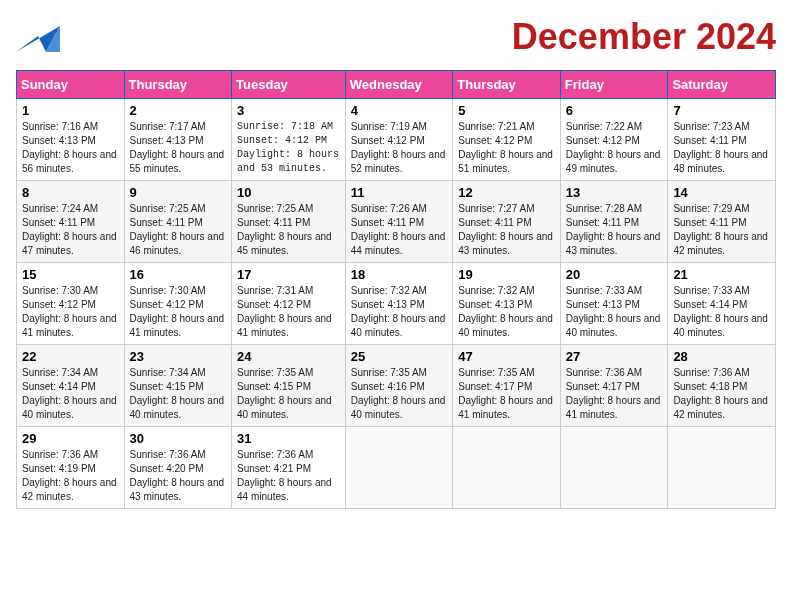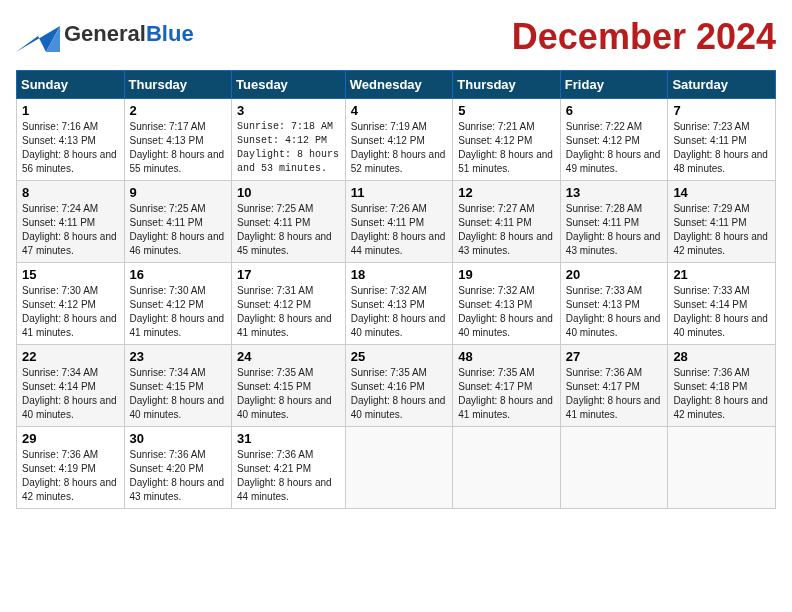--- a/index.html
+++ b/index.html
@@ -40,21 +40,21 @@
     .location {
       font-size: 15px;
       color: #555;
     }
     .calendar {
       width: 100%;
       border-collapse: collapse;
       font-size: 11px;
     }
     .calendar th {
-      background: #0c4a6e;
+      background: #ec4899;
       color: #fff;
       padding: 6px 4px;
       text-align: left;
       font-size: 13px;
       font-weight: bold;
       border: 1px solid #1565c0;
     }
     .calendar td {
       border: 1px solid #ccc;
       padding: 4px 5px;
@@ -95,25 +95,20 @@
 <body>
 
 <div class="header-area">
   <div class="logo-wrapper">
     <div class="logo-icon">
       <svg width="44" height="36" viewBox="0 0 44 36">
 
         <polygon points="0,36 44,10 30,36 22,20" fill="#1565c0"></polygon>
         <polygon points="44,10 44,36 30,36" fill="#4a90d9"></polygon>
       </svg>
-    </div>
-    <div class="logo">
-      <span class="logo-text">
-        <span class="general">General</span><span class="blue">Blue</span>
-      </span>
     </div>
   </div>
   <div class="title-area">
     <div class="month-title">December 2024</div>
   </div>
 </div>
 
 <table class="calendar">
   <thead>
     <tr>
@@ -278,21 +273,21 @@
 Sunset: 4:15 PM
 Daylight: 8 hours and 40 minutes.</div>
         </td>
         <td>
           <span class="day-num">25</span>
           <div class="cell-text" style="white-space: pre-line;">Sunrise: 7:35 AM
 Sunset: 4:16 PM
 Daylight: 8 hours and 40 minutes.</div>
         </td>
         <td>
-          <span class="day-num">48</span>
+          <span class="day-num">47</span>
           <div class="cell-text" style="white-space: pre-line;">Sunrise: 7:35 AM
 Sunset: 4:17 PM
 Daylight: 8 hours and 41 minutes.</div>
         </td>
         <td>
           <span class="day-num">27</span>
           <div class="cell-text" style="white-space: pre-line;">Sunrise: 7:36 AM
 Sunset: 4:17 PM
 Daylight: 8 hours and 41 minutes.</div>
         </td>

